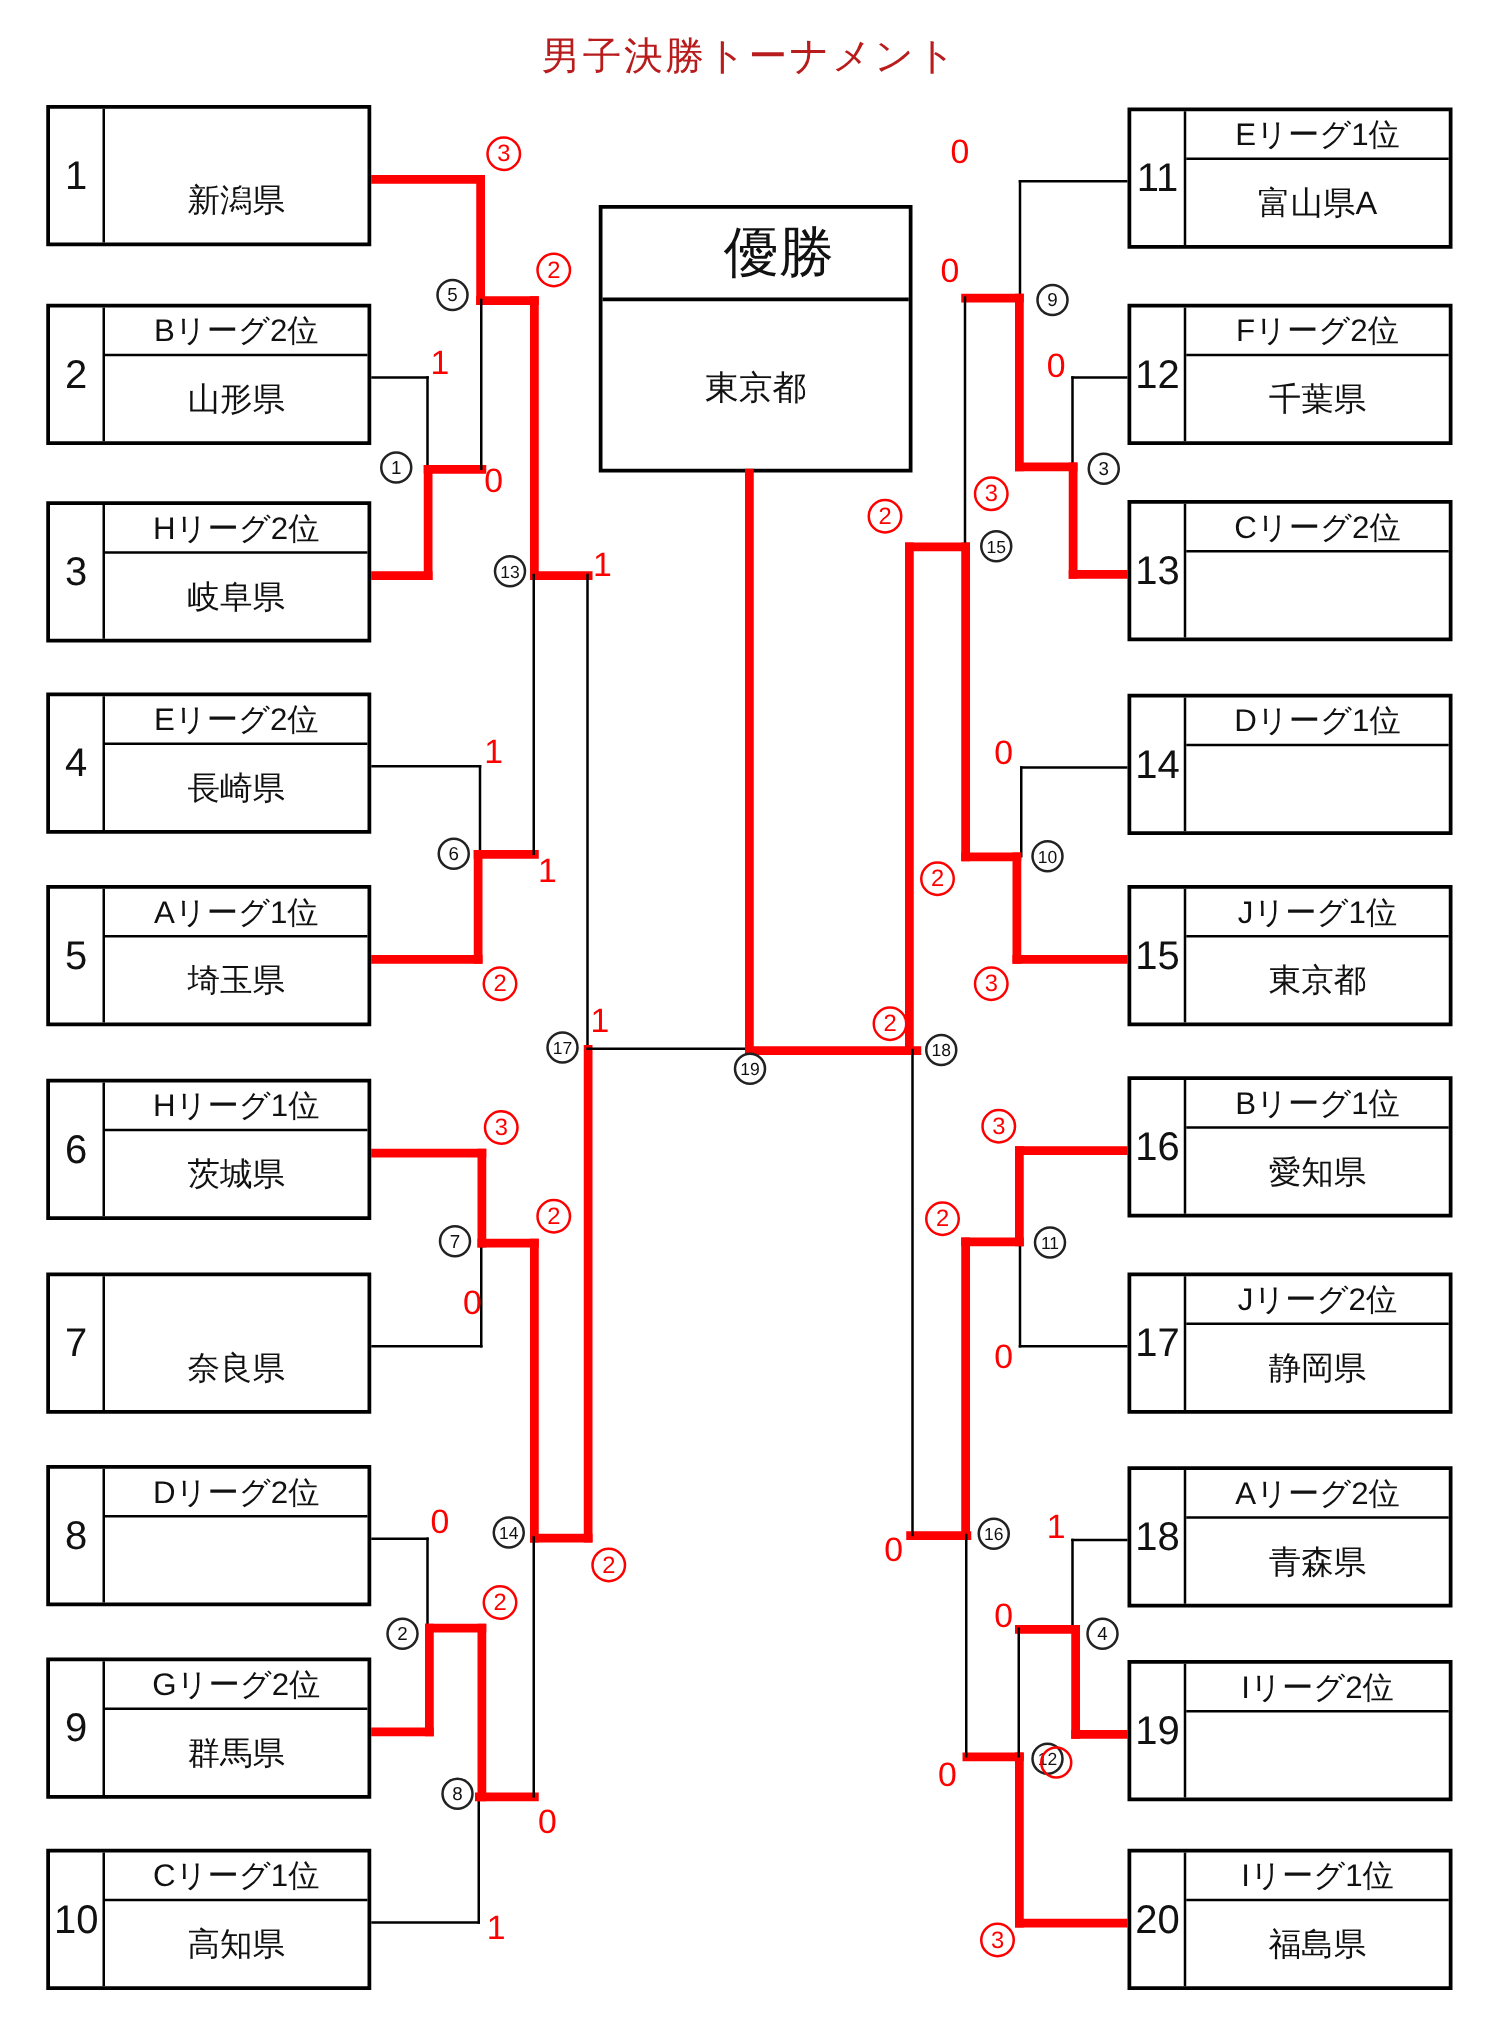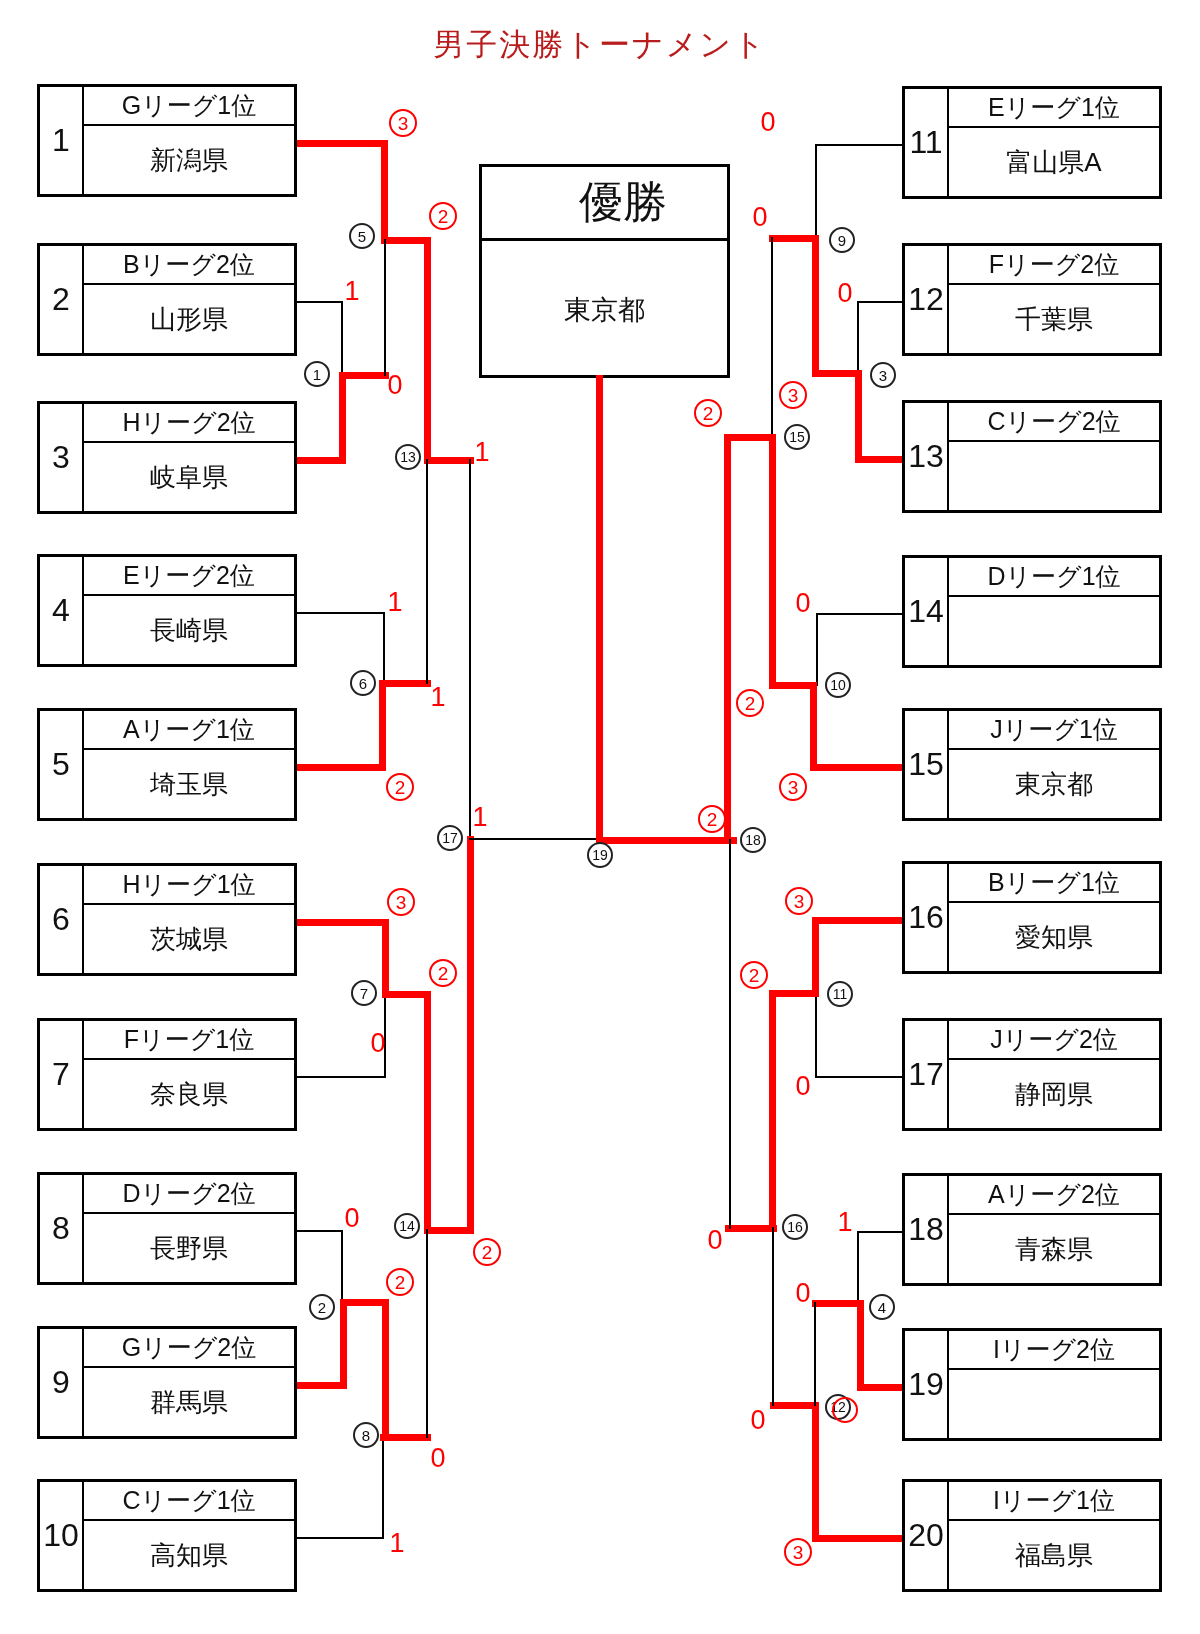--- a/index.html
+++ b/index.html
@@ -146,21 +146,20 @@
       <div class="seg seg-r" style="left: 768.5px; top: 433.5px; width: 7px; height: 255px;"></div>
       <div class="seg seg-r" style="left: 768.5px; top: 989.5px; width: 7px; height: 242px;"></div>
       <div class="seg seg-b" style="left: 814px; top: 1302px; width: 2px; height: 104px;"></div>
       <div class="seg seg-b" style="left: 772px; top: 1227px; width: 2px; height: 179px;"></div>
       <div class="seg seg-r" style="left: 723.5px; top: 433.5px; width: 7px; height: 410px;"></div>
       <div class="seg seg-b" style="left: 729px; top: 839px; width: 2px; height: 390px;"></div>
     </div>
   <div id="boxes">
       <div class="tbox" style="left: 37px; top: 84px;">
         <div class="tnum">1</div>
-        <div class="tleague">Gリーグ1位</div>
         <div class="tname">新潟県</div>
       </div>
       <div class="tbox" style="left: 37px; top: 243px;">
         <div class="tnum">2</div>
         <div class="tleague">Bリーグ2位</div>
         <div class="tname">山形県</div>
       </div>
       <div class="tbox" style="left: 37px; top: 401px;">
         <div class="tnum">3</div>
         <div class="tleague">Hリーグ2位</div>
@@ -176,27 +175,25 @@
         <div class="tleague">Aリーグ1位</div>
         <div class="tname">埼玉県</div>
       </div>
       <div class="tbox" style="left: 37px; top: 863px;">
         <div class="tnum">6</div>
         <div class="tleague">Hリーグ1位</div>
         <div class="tname">茨城県</div>
       </div>
       <div class="tbox" style="left: 37px; top: 1018px;">
         <div class="tnum">7</div>
-        <div class="tleague">Fリーグ1位</div>
         <div class="tname">奈良県</div>
       </div>
       <div class="tbox" style="left: 37px; top: 1172px;">
         <div class="tnum">8</div>
         <div class="tleague">Dリーグ2位</div>
-        <div class="tname">長野県</div>
       </div>
       <div class="tbox" style="left: 37px; top: 1326px;">
         <div class="tnum">9</div>
         <div class="tleague">Gリーグ2位</div>
         <div class="tname">群馬県</div>
       </div>
       <div class="tbox" style="left: 37px; top: 1479px;">
         <div class="tnum">10</div>
         <div class="tleague">Cリーグ1位</div>
         <div class="tname">高知県</div>

